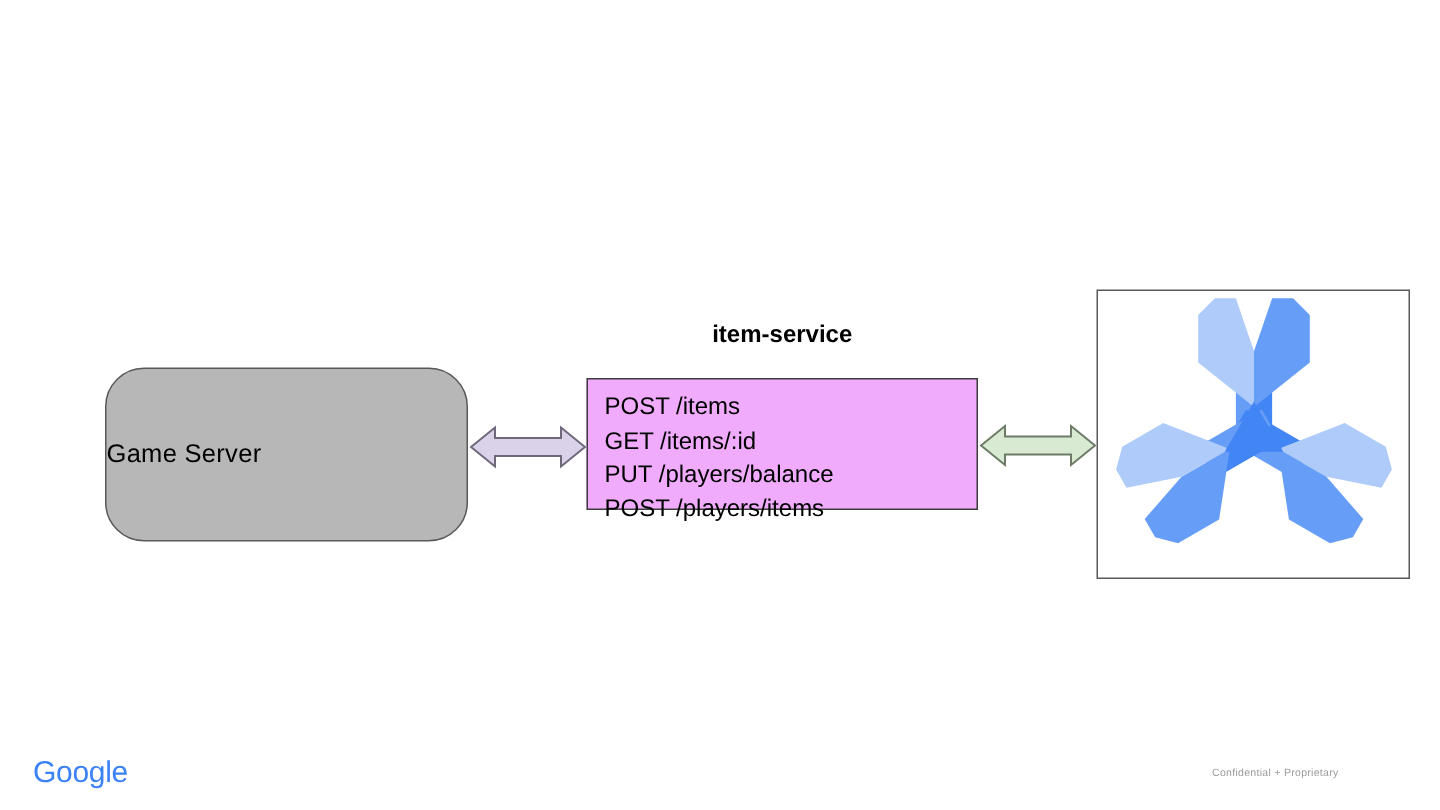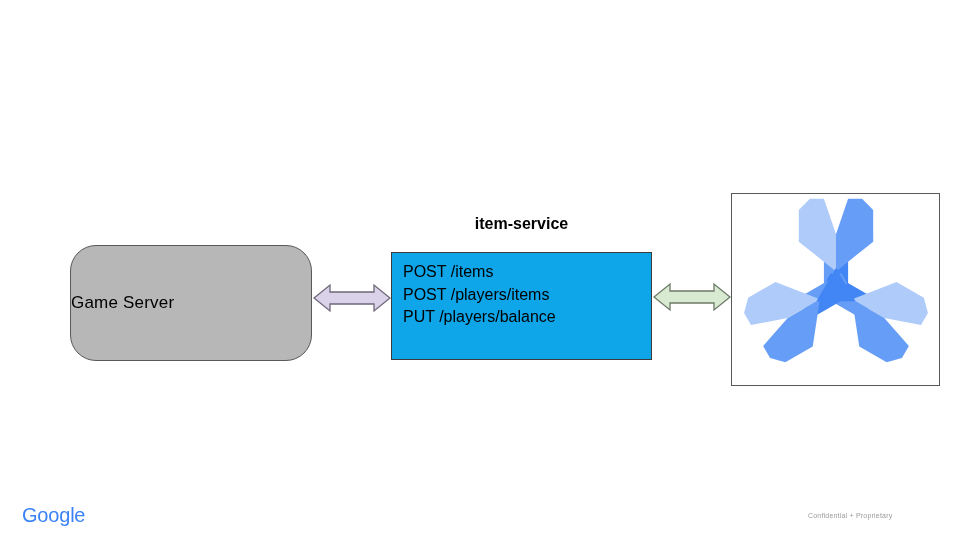--- a/index.html
+++ b/index.html
@@ -24,22 +24,22 @@
     font-size: 17px; color: #000000; letter-spacing: 0.2px;
   }
   .item-service-title {
     position: absolute; left: 391px; top: 215px;
     width: 261px; height: 22px;
     text-align: center;
     font-size: 16px; font-weight: bold; color: #000000;
   }
   .node-item-service {
     position: absolute; left: 391px; top: 252px;
-    width: 261px; height: 108px;
-    background: #0ea5e9;
+    width: 261px; height: 88px;
+    background: #f0abfc;
     border: 1px solid #3c3c3c;
     box-sizing: border-box;
     padding: 8px 0 0 11px;
   }
   .node-item-service .endpoint {
     font-size: 16px; line-height: 22.5px; color: #000000;
     white-space: nowrap;
   }
   .node-spanner {
     position: absolute; left: 731px; top: 193px;
@@ -73,22 +73,23 @@
   </div>
 
   <svg class="connector connector-left" viewBox="0 0 78 30" stroke="#6e6878">
     <polygon points="1,15 17,2 17,9 61,9 61,2 77,15 61,28 61,21 17,21 17,28" stroke-width="1.3" stroke-linejoin="miter" fill="#d9d2e9"></polygon>
   </svg>
 
   <div class="item-service-title">item-service</div>
 
   <div class="node-item-service">
     <div class="endpoint">POST /items</div>
+    <div class="endpoint">GET /items/:id</div>
+    <div class="endpoint">PUT /players/balance</div>
     <div class="endpoint">POST /players/items</div>
-    <div class="endpoint">PUT /players/balance</div>
   </div>
 
   <svg class="connector connector-right" viewBox="0 0 78 30" stroke="#6c7a66">
     <polygon points="1,15 17,2 17,9 61,9 61,2 77,15 61,28 61,21 17,21 17,28" stroke-width="1.3" stroke-linejoin="miter" fill="#d9ead3"></polygon>
   </svg>
 
   <div class="node-spanner">
     <svg width="186" height="186" viewBox="-100 -100 200 200">
 
       <g>

